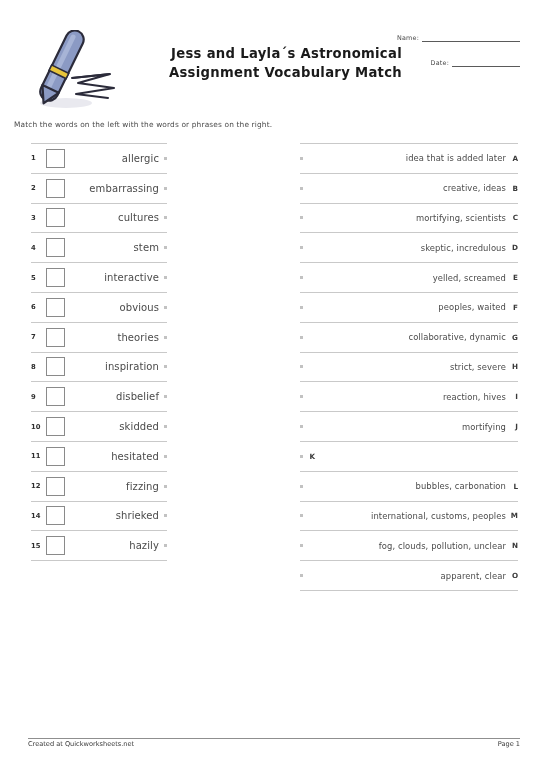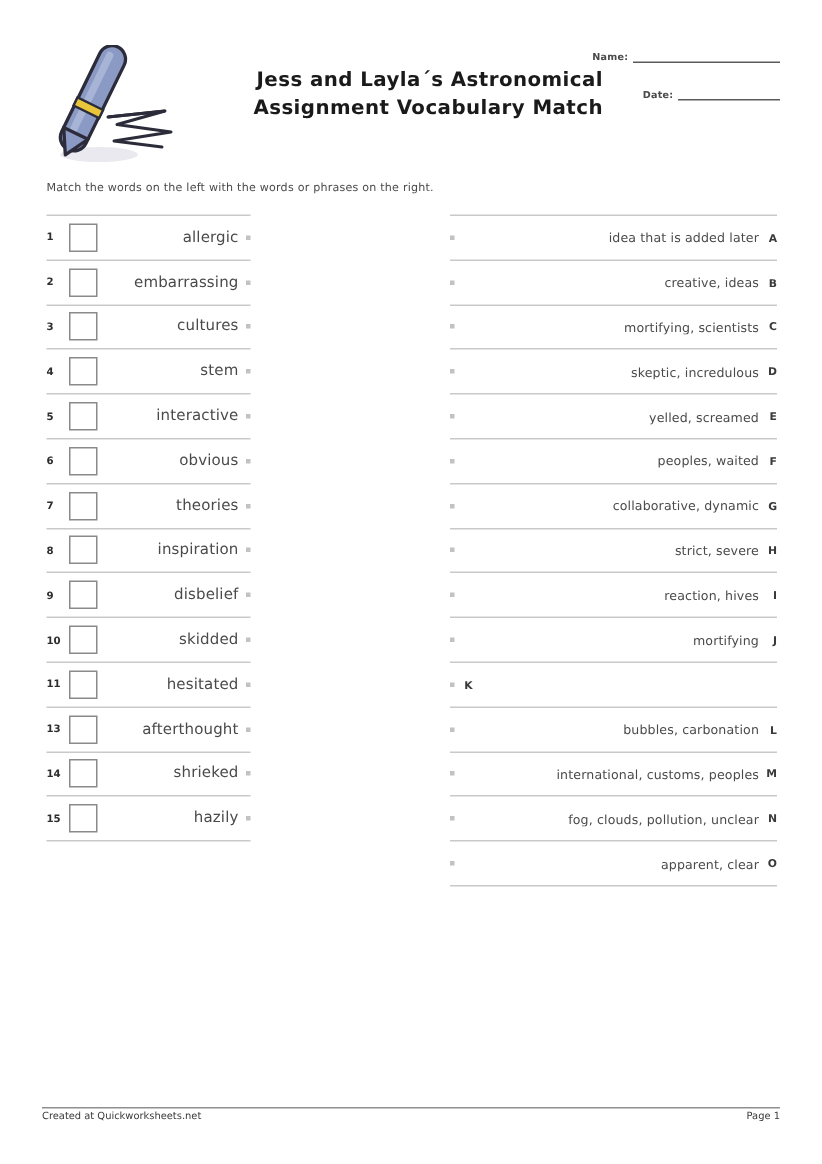--- a/index.html
+++ b/index.html
@@ -70,34 +70,33 @@
     justify-content: flex-end;
     align-items: flex-end;
     white-space: nowrap;
   }
   .nd-row.name { margin-bottom: 17px; }
   .nd-label {
     font-size: 6.4px;
     color: #4a4a4a;
     margin-right: 3px;
     letter-spacing: 0.2px;
-    font-weight: bold;
   }
   .nd-rule {
     display: inline-block;
     border-bottom: 1px solid #5a5a5a;
     height: 1px;
   }
   .nd-rule.long  { width: 98px; }
   .nd-rule.short { width: 68px; }
 
   
   .instructions {
     position: absolute;
-    left: 31px;
+    left: 14px;
     top: 120px;
     font-size: 7.4px;
     color: #4a4a4a;
     letter-spacing: 0.15px;
     white-space: nowrap;
   }
 
   
   .match-area {
     position: absolute;
@@ -306,23 +305,23 @@
             <span class="word">skidded</span>
             <span class="dot"></span>
           </div>
           <div class="row">
             <span class="row-num">11</span>
             <span class="answer-box"></span>
             <span class="word">hesitated</span>
             <span class="dot"></span>
           </div>
           <div class="row">
-            <span class="row-num">13</span>
-            <span class="answer-box"></span>
-            <span class="word">afterthought</span>
+            <span class="row-num">12</span>
+            <span class="answer-box"></span>
+            <span class="word">fizzing</span>
             <span class="dot"></span>
           </div>
           <div class="row">
             <span class="row-num">14</span>
             <span class="answer-box"></span>
             <span class="word">shrieked</span>
             <span class="dot"></span>
           </div>
           <div class="row">
             <span class="row-num">15</span>

